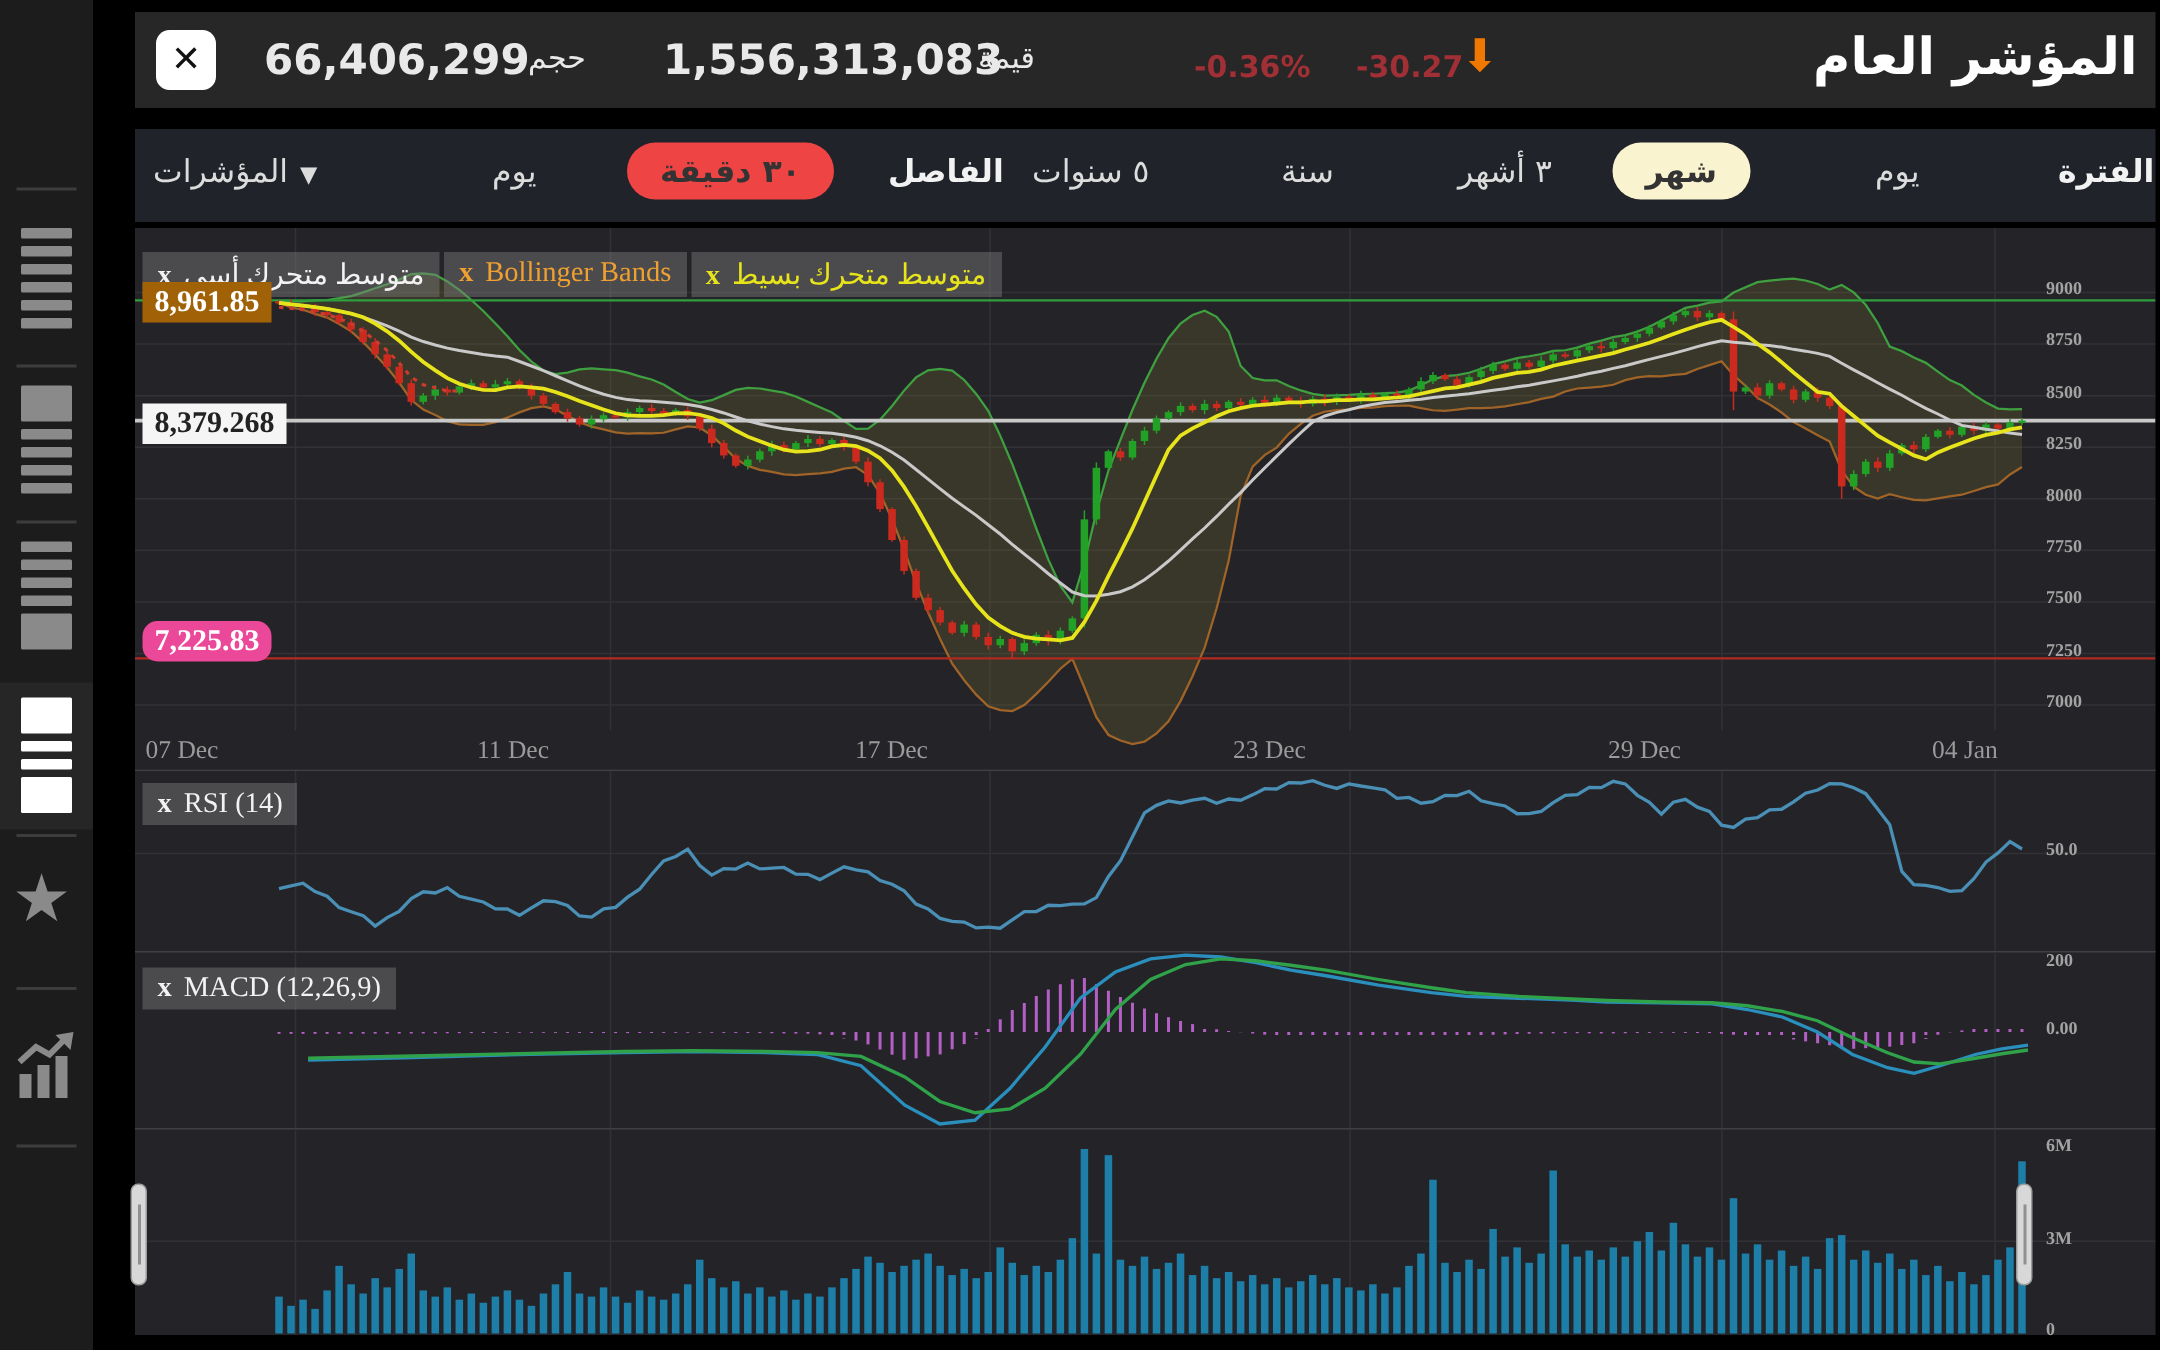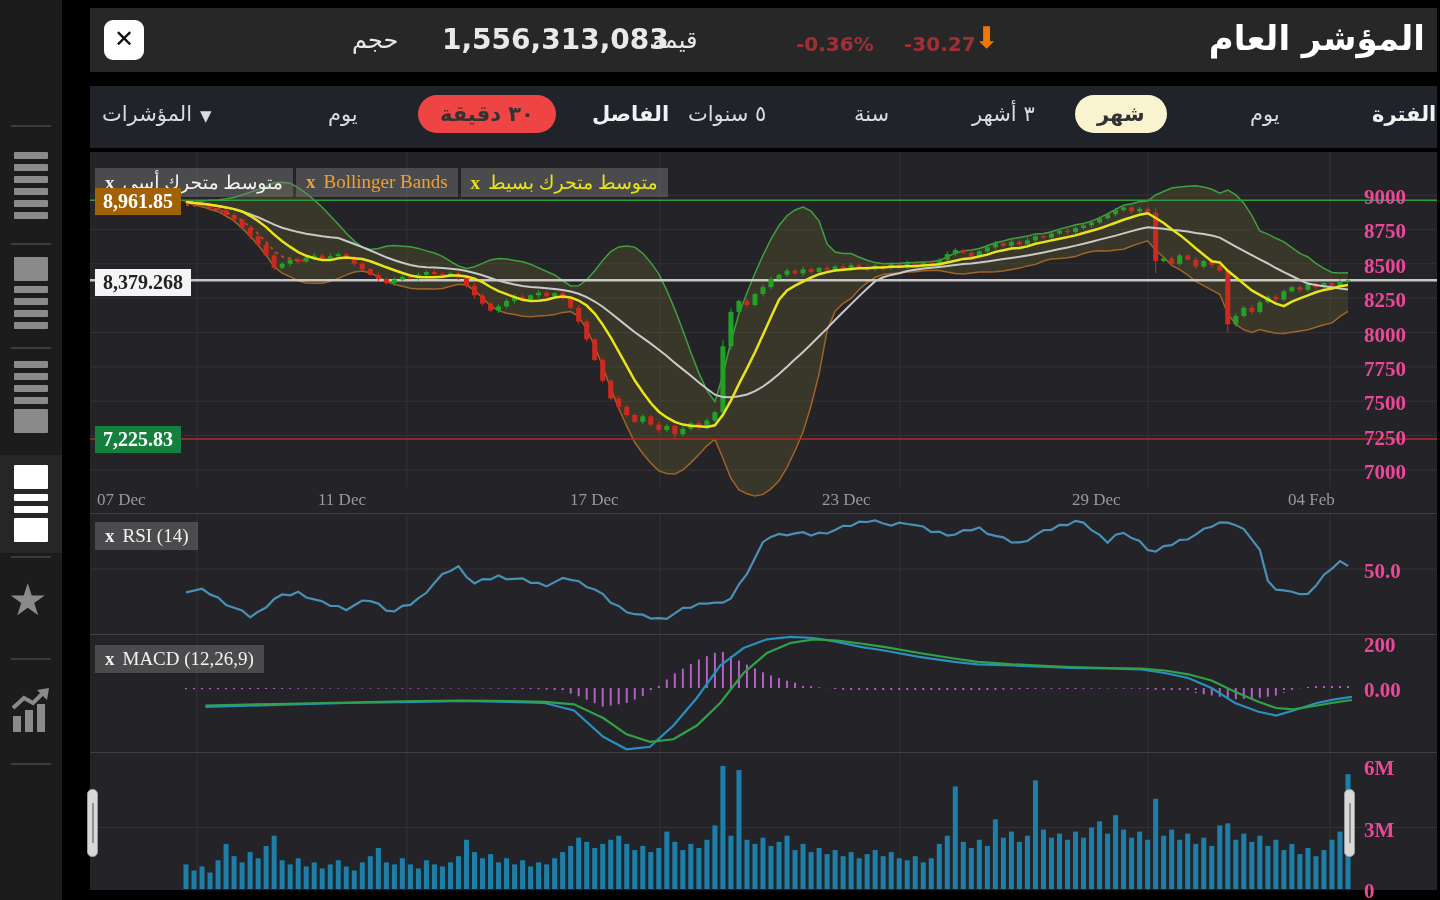--- a/index.html
+++ b/index.html
@@ -17,21 +17,21 @@
   .side-active-bg { position:absolute; left:0; top:455px; width:62px; height:98px; background:#262626; }
   .star-icon { position:absolute; left:8px; top:578px; font-size:44px; color:#8a8a8a; line-height:1; cursor:pointer;}
   .chartup-icon { position:absolute; left:11px; top:688px; cursor:pointer; }
 
   
   #header { position:absolute; left:90px; top:8px; width:1347px; height:64px; background:#272727; }
   .hitem { position:absolute; white-space:nowrap; }
   #close-btn { left:14px; top:12px; width:40px; height:40px; background:#fff; border-radius:9px;
                color:#111; font-size:24px; font-weight:bold; text-align:center; line-height:38px; cursor:pointer; }
   .hnum { font-size:28px; font-weight:bold; color:#e9e9e9; top:15px; }
-  .hlabel { font-size:24px; color:#e9e9e9; top:18px; }
+  .hlabel { font-size:20px; color:#e9e9e9; top:18px; }
   .hneg { font-size:20px; font-weight:bold; color:#a03036; top:24px; }
   #h-arrow { left:884px; top:12px; font-size:30px; color:#f07800; }
   #h-price { left:922px; top:8px; font-size:37px; font-weight:bold; color:#f07800; }
   #h-title { right:12px; top:10px; font-size:34px; font-weight:bold; color:#fff; }
 
   
   #toolbar { position:absolute; left:90px; top:86px; width:1347px; height:62px; background:#20232a; }
   .titem { position:absolute; top:16px; font-size:21px; color:#dcdcdc; white-space:nowrap; cursor:pointer; }
   .tlabel { color:#f2f2f2; font-weight:bold; cursor:default;margin-left:28px; }
   .pill { top:9px; padding:7px 22px; border-radius:22px; color:#333; font-weight:bold; }
@@ -40,35 +40,35 @@
   .caret { font-size:15px; color:#dcdcdc; margin-left:8px; }
 
   
   .pane { position:absolute; left:90px; width:1347px; background:#242428;font-family:Liberation Serif, serif; }
   #pane-price  { top:152px; height:361px; }
   #pane-rsi    { top:513px; height:121px; border-top:1px solid #3f3f44; }
   #pane-macd   { top:634px; height:118px; border-top:1px solid #3f3f44; }
   #pane-volume { top:752px; height:138px; border-top:1px solid #3f3f44; }
   .pane svg { position:absolute; left:0; top:0; }
 
-  .axis-tick { position:absolute; left:1274px; font-size:21px; font-weight:bold; color:#ec4899; }
+  .axis-tick { position:absolute; left:1274px; font-size:12px; font-weight:bold; color:#a3a3a3; }
   .date-tick { position:absolute; top:338px; font-size:17px; color:#9a9a9a; }
 
   .chip-row { position:absolute; left:5px; top:16px; display:flex; gap:3px; }
   .chip { background:rgba(125,125,125,0.45); color:#f2f2f2; font-size:19px; padding:3px 10px;
           white-space:nowrap; cursor:pointer; }
   .chip .x { margin-right:8px; font-weight:bold; }
   .chip-orange { color:#f0a030; }
   .chip-yellow { color:#e8e41c; }
 
   .price-tag { position:absolute; left:5px; font-size:20px; font-weight:bold; color:#fff;
                padding:2px 8px; white-space:nowrap; }
   #tag-high { top:36px; background:#a16207; }
   #tag-current { top:117px; background:#f5f5f5; color:#222; }
-  #tag-low { top:274px; background:#15803d; }
+  #tag-low { top:262px; background:#ec4899;border-radius:10px; }
 
   .range-handle { position:absolute; top:789px; width:11px; height:68px; background:#d8d8d8;
                   border:1px solid #9a9a9a; border-radius:5px; cursor:ew-resize; }
   .range-handle i { display:block; width:2px; height:40px; background:#909090; margin:13px auto 0; }
 </style>
 </head>
 <body>
 
 <div id="app">
 
@@ -115,20 +115,21 @@
         <rect x="26" y="16" width="8" height="28" fill="#8a8a8a"></rect>
         <polyline points="2,20 13,10 22,15 34,3" stroke="#8a8a8a" stroke-width="4" fill="none"></polyline>
         <polygon points="26,2 38,0 36,12" fill="#8a8a8a"></polygon>
       </svg>
     </div>
     <div class="side-div" style="top:763px"></div>
   </div>
 
   <div id="header">
     <div class="hitem" id="close-btn">✕</div>
+    <div class="hitem hnum" style="left:86px">66,406,299</div>
     <div class="hitem hlabel" style="left:262px" dir="rtl">حجم</div>
     <div class="hitem hnum" style="left:352px">1,556,313,083</div>
     <div class="hitem hlabel" style="left:562px" dir="rtl">قيمة</div>
     <div class="hitem hneg" style="left:706px">-0.36%</div>
     <div class="hitem hneg" style="left:814px">-30.27</div>
     <div class="hitem" id="h-arrow">⬇</div>
     <div class="hitem" id="h-title" dir="rtl">المؤشر العام</div>
   </div>
 
   <div id="toolbar">
@@ -480,21 +481,21 @@
       <span class="axis-tick" style="top: 170.5px;">8000</span>
       <span class="axis-tick" style="top: 204.875px;">7750</span>
       <span class="axis-tick" style="top: 239.25px;">7500</span>
       <span class="axis-tick" style="top: 273.625px;">7250</span>
       <span class="axis-tick" style="top: 308px;">7000</span>
       <span class="date-tick" style="left: 7px;">07 Dec</span>
       <span class="date-tick" style="left: 228px;">11 Dec</span>
       <span class="date-tick" style="left: 480px;">17 Dec</span>
       <span class="date-tick" style="left: 732px;">23 Dec</span>
       <span class="date-tick" style="left: 982px;">29 Dec</span>
-      <span class="date-tick" style="left: 1198px;">04 Feb</span>
+      <span class="date-tick" style="left: 1198px;">04 Jan</span>
     </div>
 
   <div class="pane" id="pane-rsi">
     <svg id="svg-rsi" width="1347" height="120">
         <line x1="107" y1="0" x2="107" y2="120" stroke="#323236" stroke-width="1"></line>
         <line x1="317" y1="0" x2="317" y2="120" stroke="#323236" stroke-width="1"></line>
         <line x1="570" y1="0" x2="570" y2="120" stroke="#323236" stroke-width="1"></line>
         <line x1="810" y1="0" x2="810" y2="120" stroke="#323236" stroke-width="1"></line>
         <line x1="1058" y1="0" x2="1058" y2="120" stroke="#323236" stroke-width="1"></line>
         <line x1="1240" y1="0" x2="1240" y2="120" stroke="#323236" stroke-width="1"></line>

